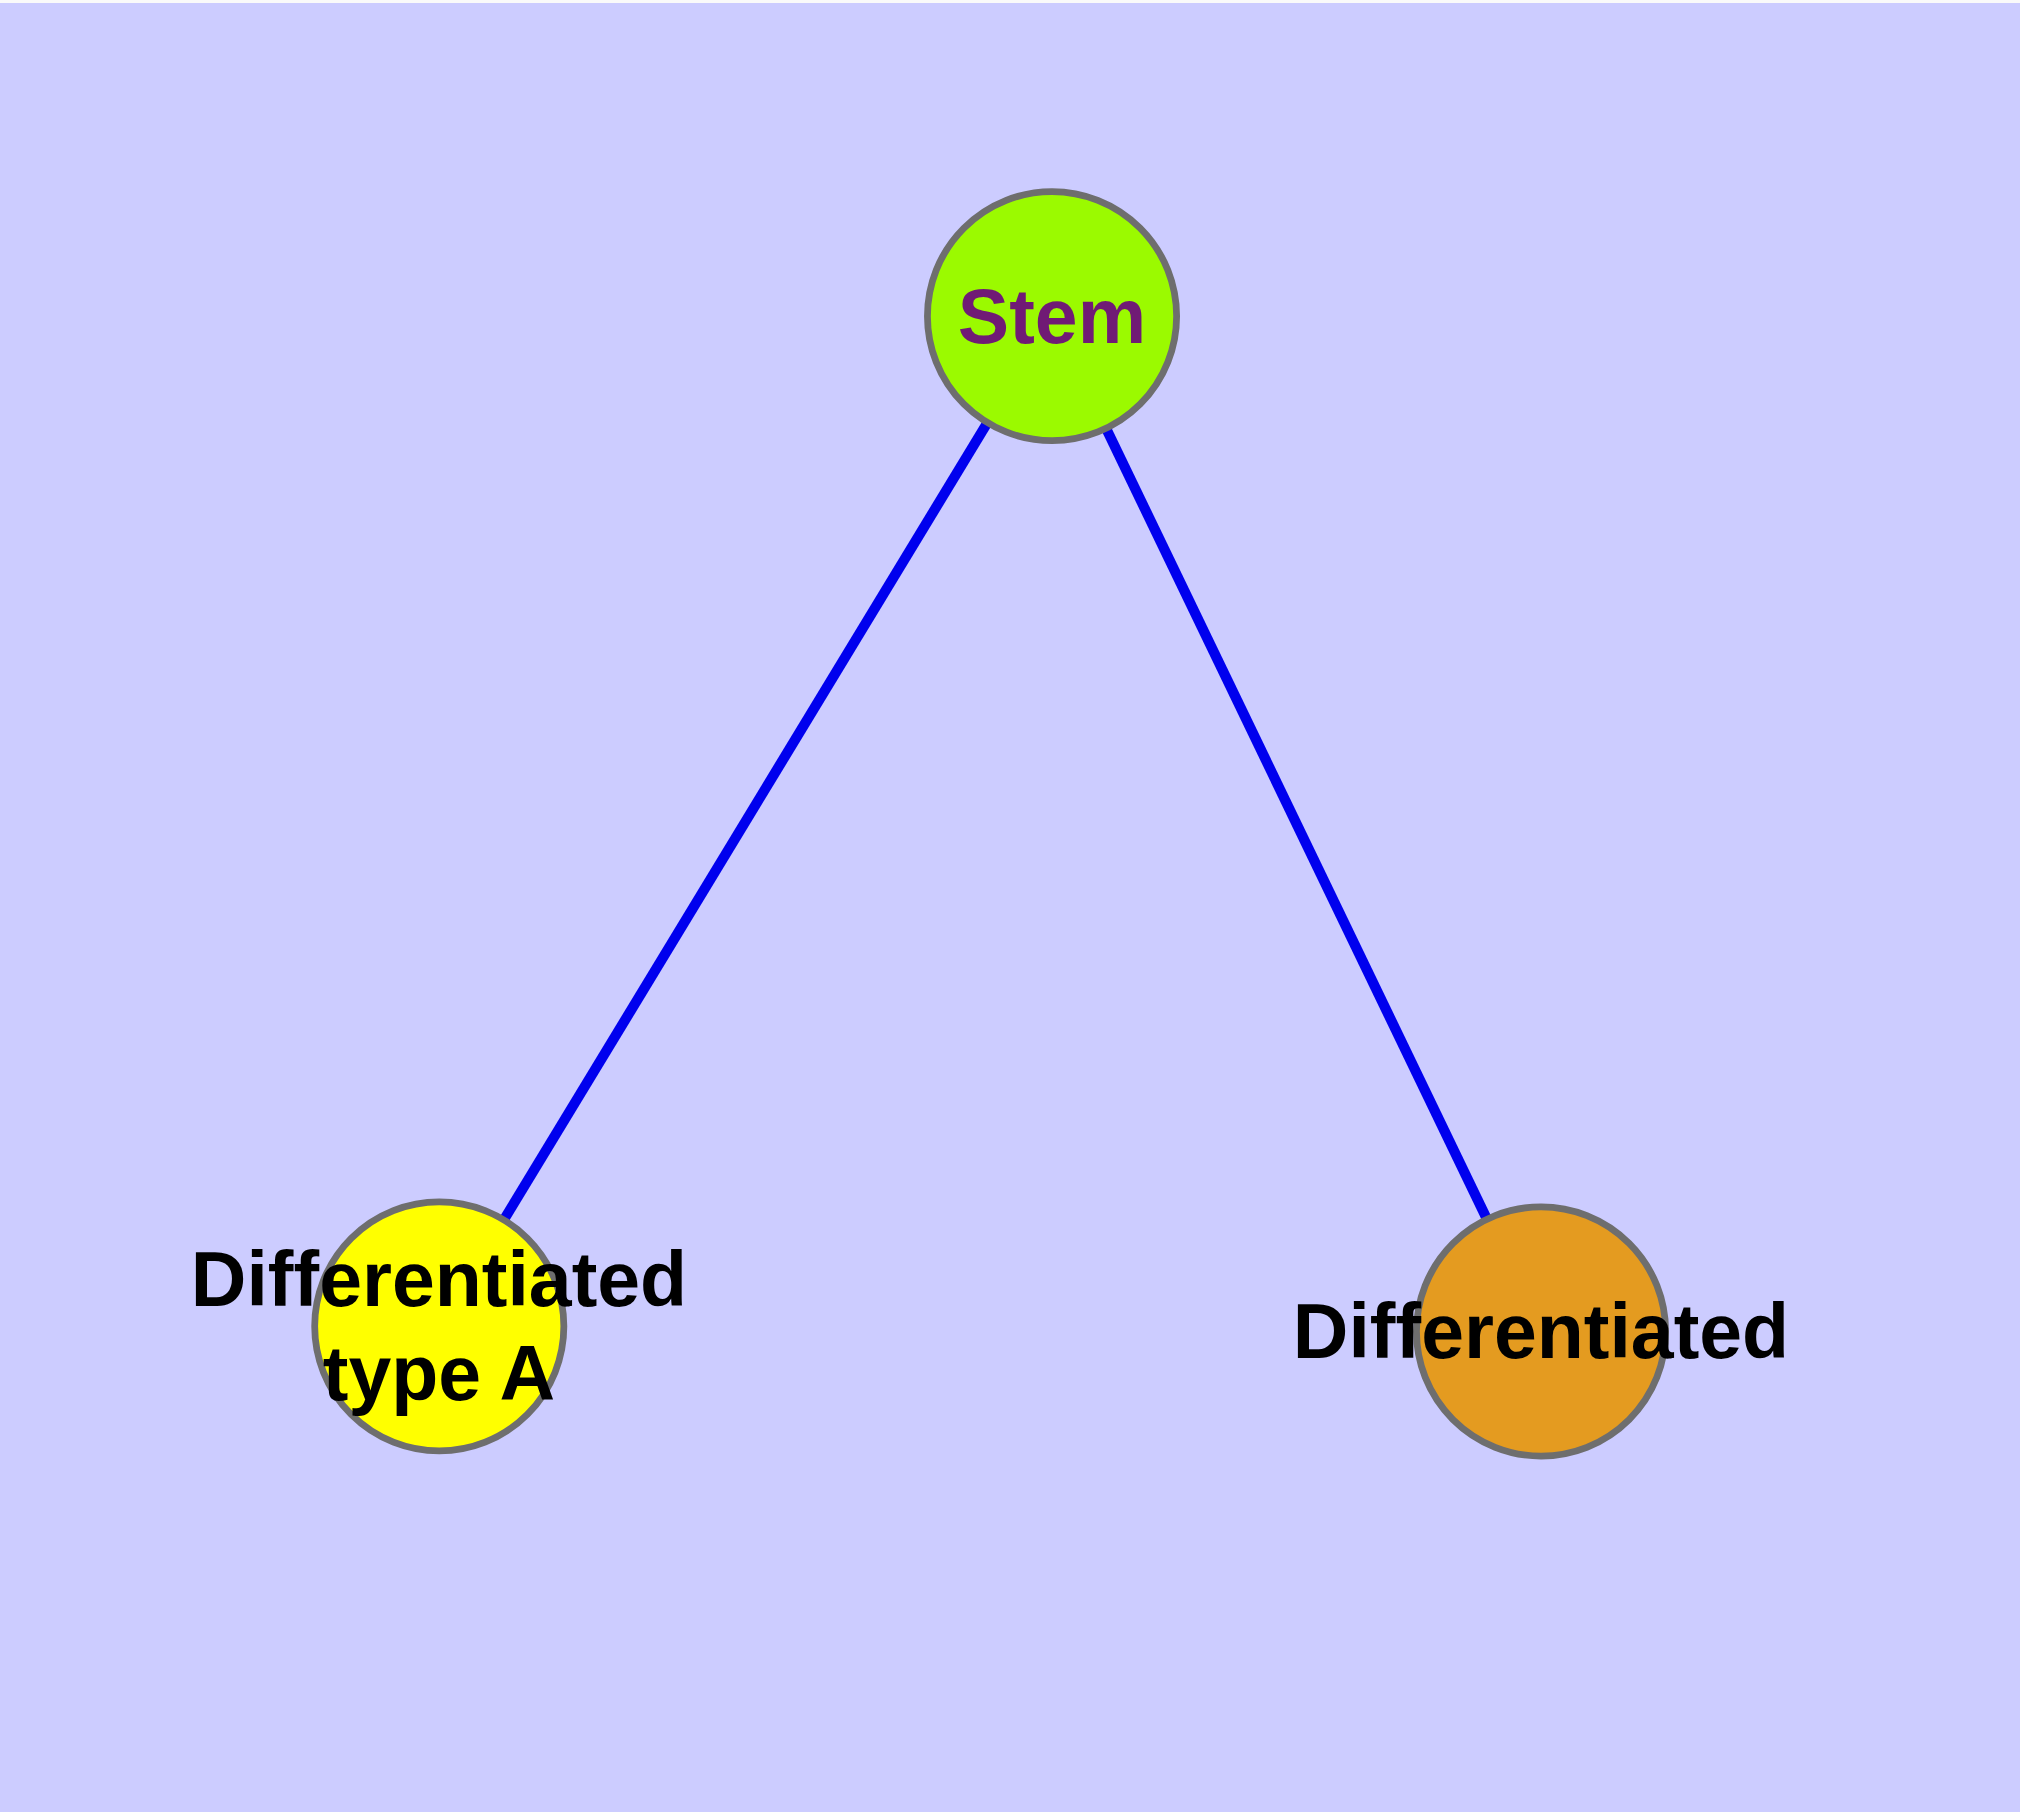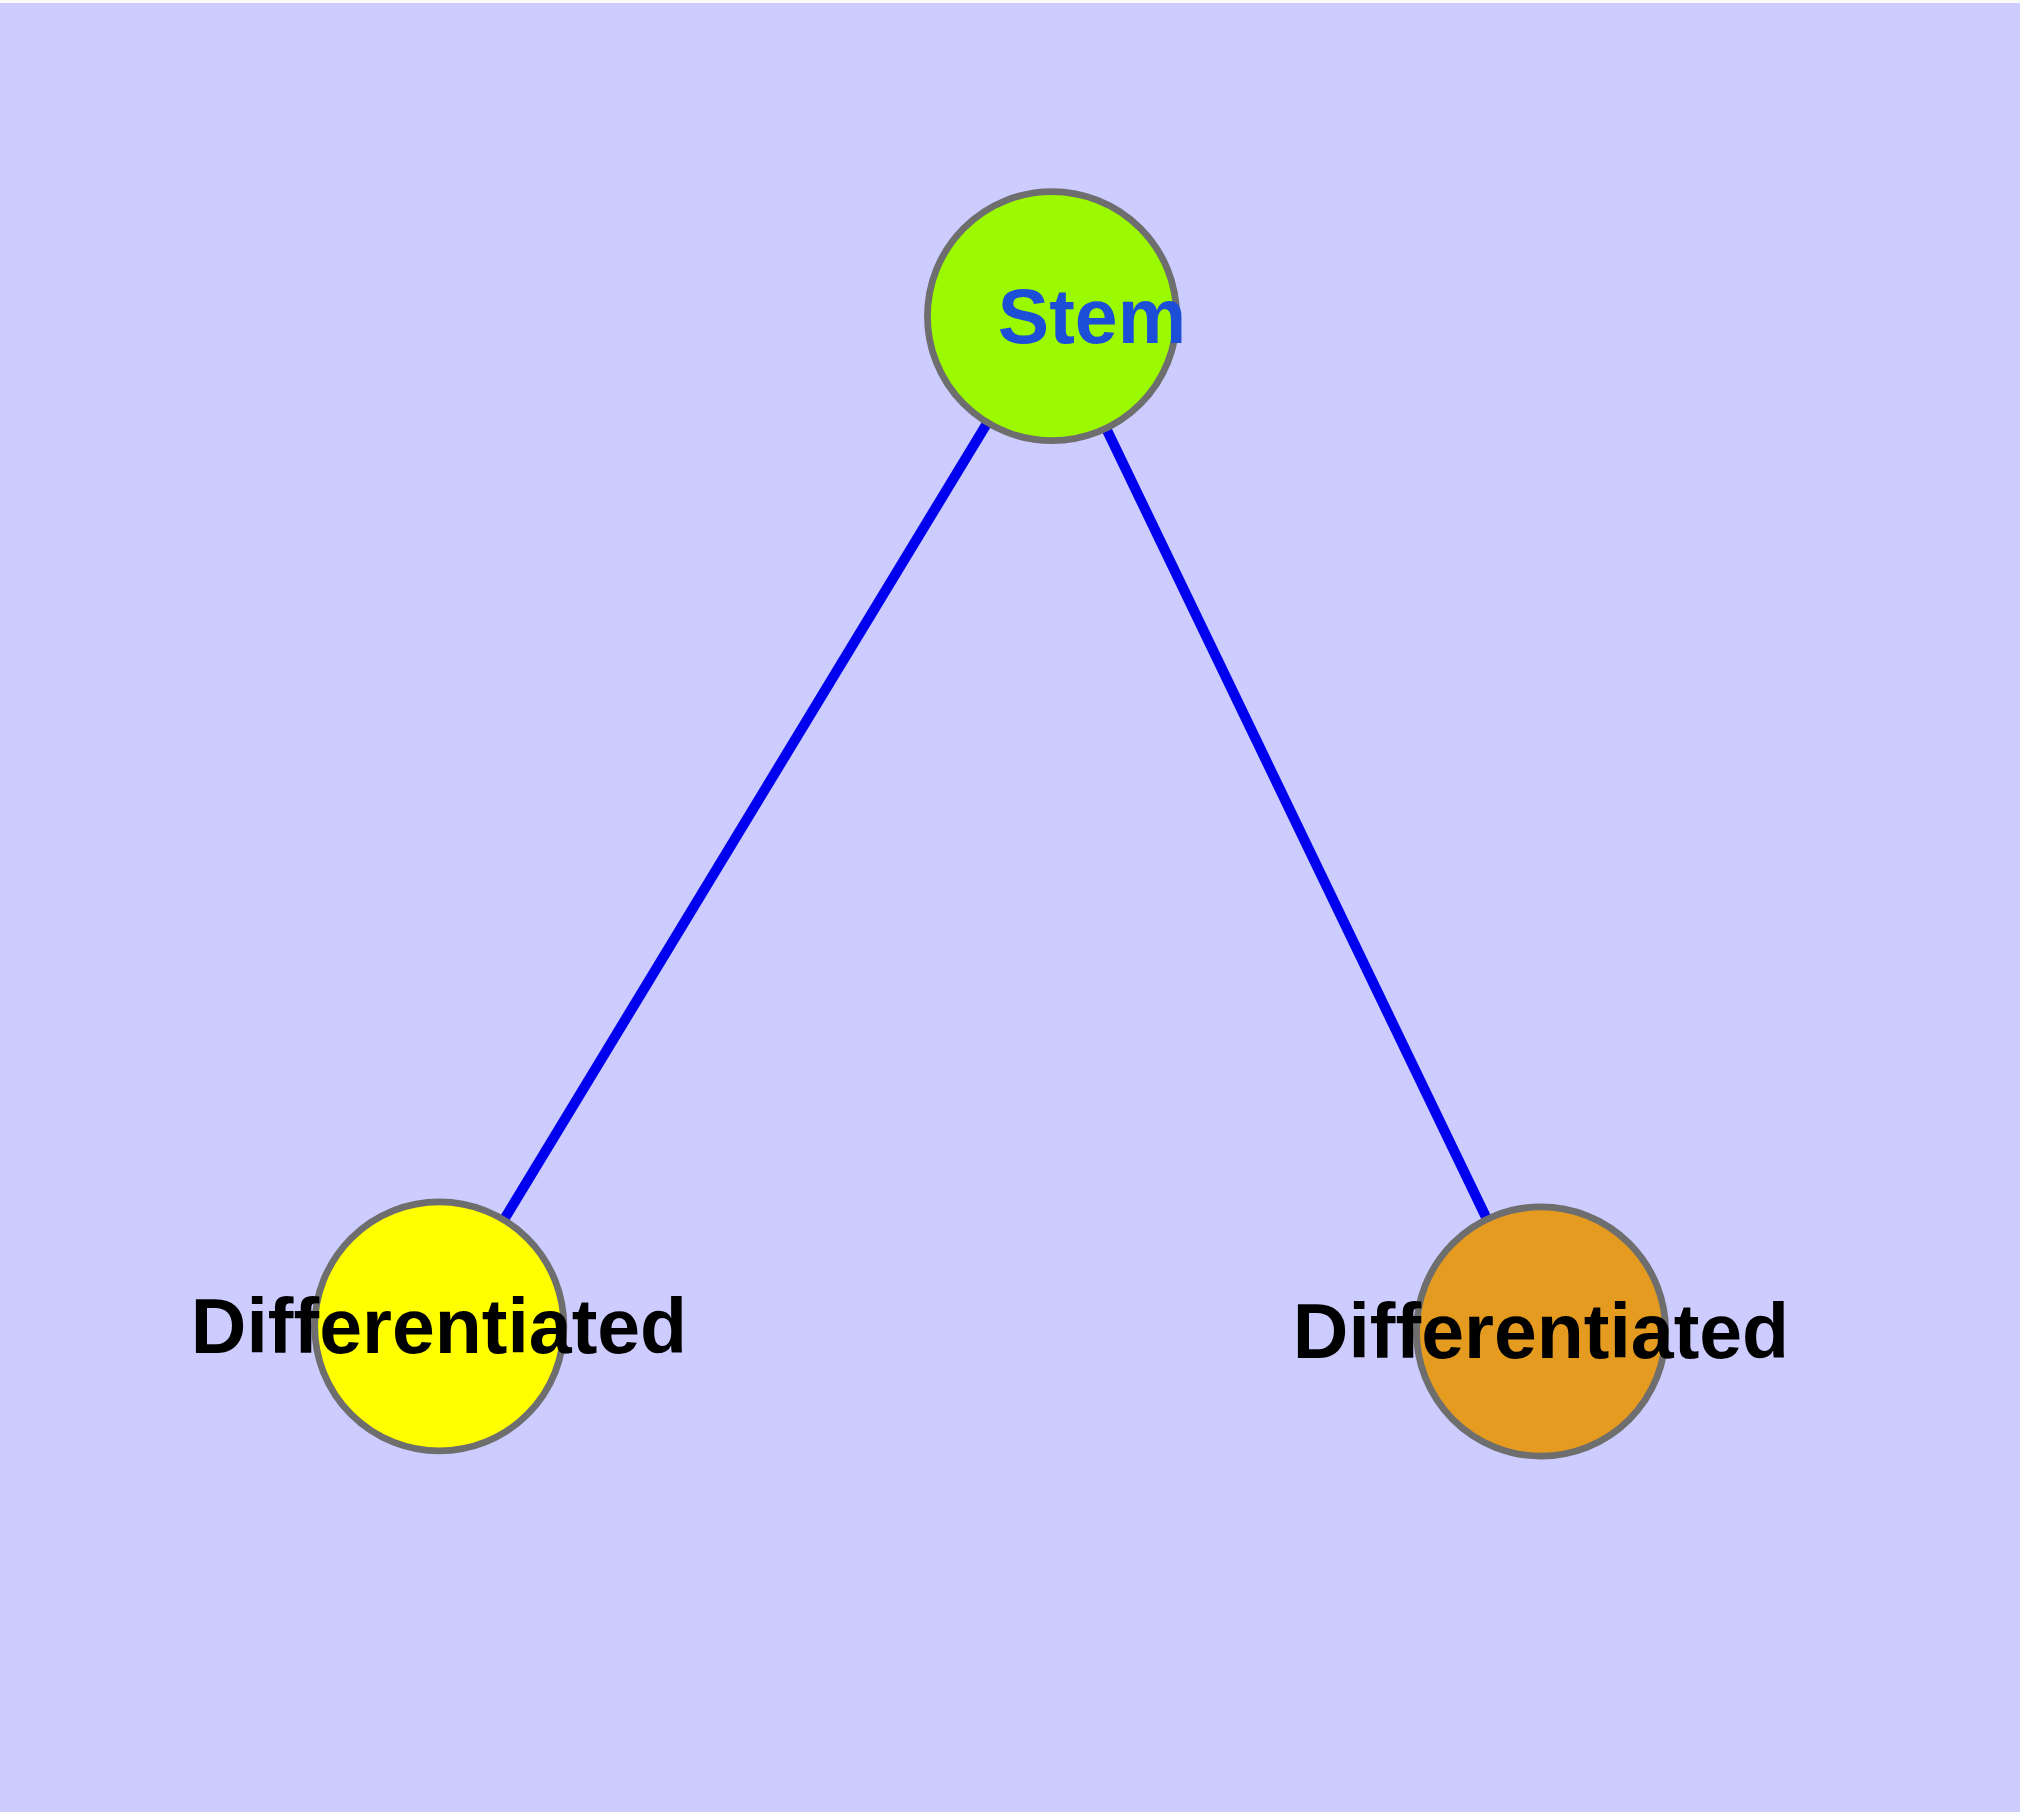--- a/index.html
+++ b/index.html
@@ -51,26 +51,27 @@
   <div class="top-strip" id="top-strip" style="background: rgb(250, 250, 250);"></div>
 
   <svg class="graph-svg" viewBox="0 0 2384 2138" xmlns="http://www.w3.org/2000/svg">
     <line id="edge-0" x1="1241" y1="373" x2="518" y2="1565" stroke="#0000EE" stroke-width="12"></line>
     <line id="edge-1" x1="1241" y1="373" x2="1818" y2="1571" stroke="#0000EE" stroke-width="12"></line>
     <circle id="node-circle-0" cx="1241" cy="373" r="147" fill="#9BFA00" stroke="#6E6E6E" stroke-width="8"></circle>
     <circle id="node-circle-1" cx="518" cy="1565" r="147" fill="#FFFF00" stroke="#6E6E6E" stroke-width="8"></circle>
     <circle id="node-circle-2" cx="1818" cy="1571" r="147" fill="#E49B20" stroke="#6E6E6E" stroke-width="8"></circle>
   </svg>
 
-  <div class="node-label" id="node-label-0" style="left: 1092px; top: 316px; color: #1d4ed8;">
+  <div class="node-label" id="node-label-0" style="left: 1052px; top: 316px; color: #701a75;">
     <span class="label-line">Stem</span>
   </div>
 
   <div class="node-label" id="node-label-1" style="left: 439px; top: 1326px; color: rgb(0, 0, 0);">
     <span class="label-line">Differentiated</span>
+    <span class="label-line">type A</span>
   </div>
 
   <div class="node-label" id="node-label-2" style="left: 1541px; top: 1331px; color: rgb(0, 0, 0);">
     <span class="label-line">Differentiated</span>
   </div>
 
 </div>
 
 
 </body></html>

